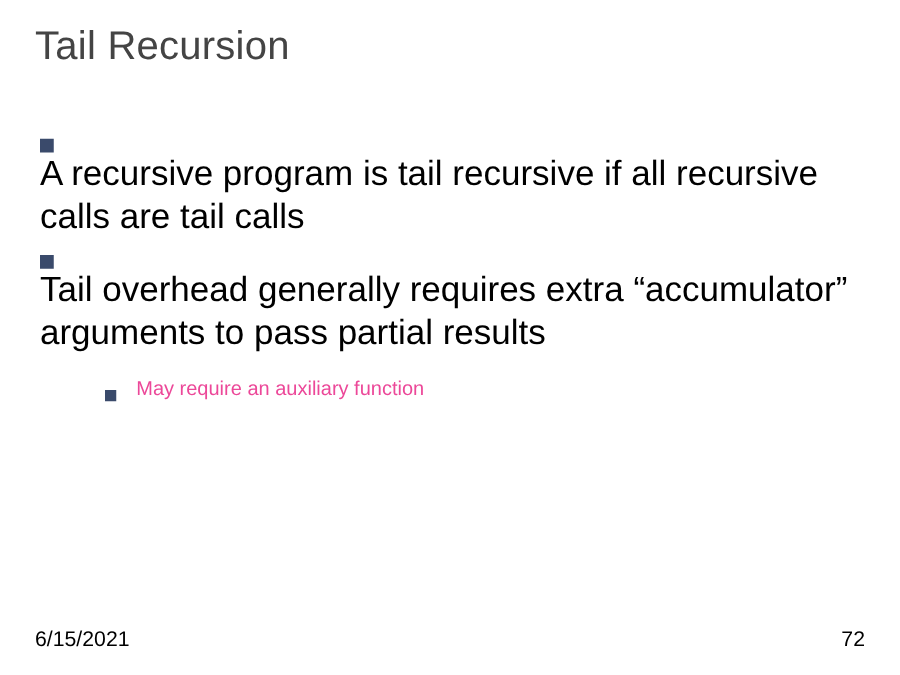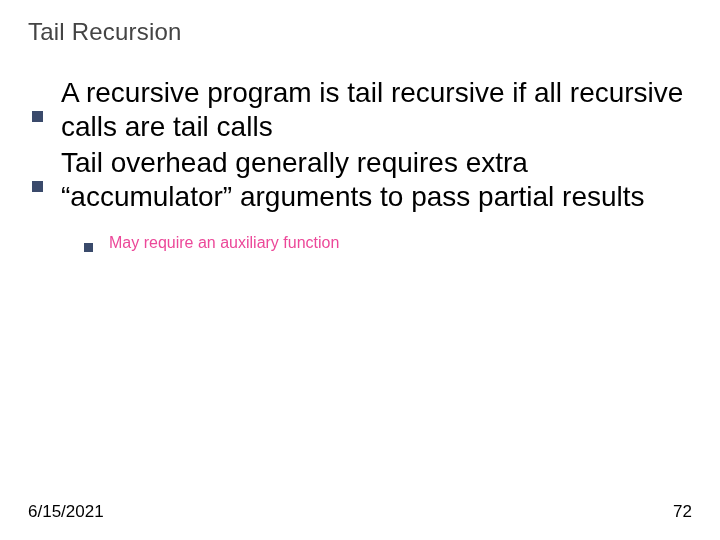--- a/index.html
+++ b/index.html
@@ -10,33 +10,34 @@
     color: #000000;
     position: relative;
   }
   .slide {
     width: 720px;
     height: 540px;
     position: relative;
     padding: 18px 28px 0 28px;
   }
   .title {
-    font-size: 24px;
+    font-size: 32px;
     font-weight: 400;
     color: #444444;
-    margin-bottom: 30px;
+    margin-bottom: 44px;
     letter-spacing: 0.2px;
   }
   .content {
     padding-left: 4px;
   }
   .bullet-row {
     display: flex;
-    align-items: center;
+    align-items: flex-start;
     margin-bottom: 2px;
+    flex-direction: column;
   }
   .bullet-icon {
     width: 11px;
     height: 11px;
     background: #3a4a6b;
     flex: 0 0 11px;
     margin-top: 12px;
     margin-right: 18px;
   }
   .bullet-text {

